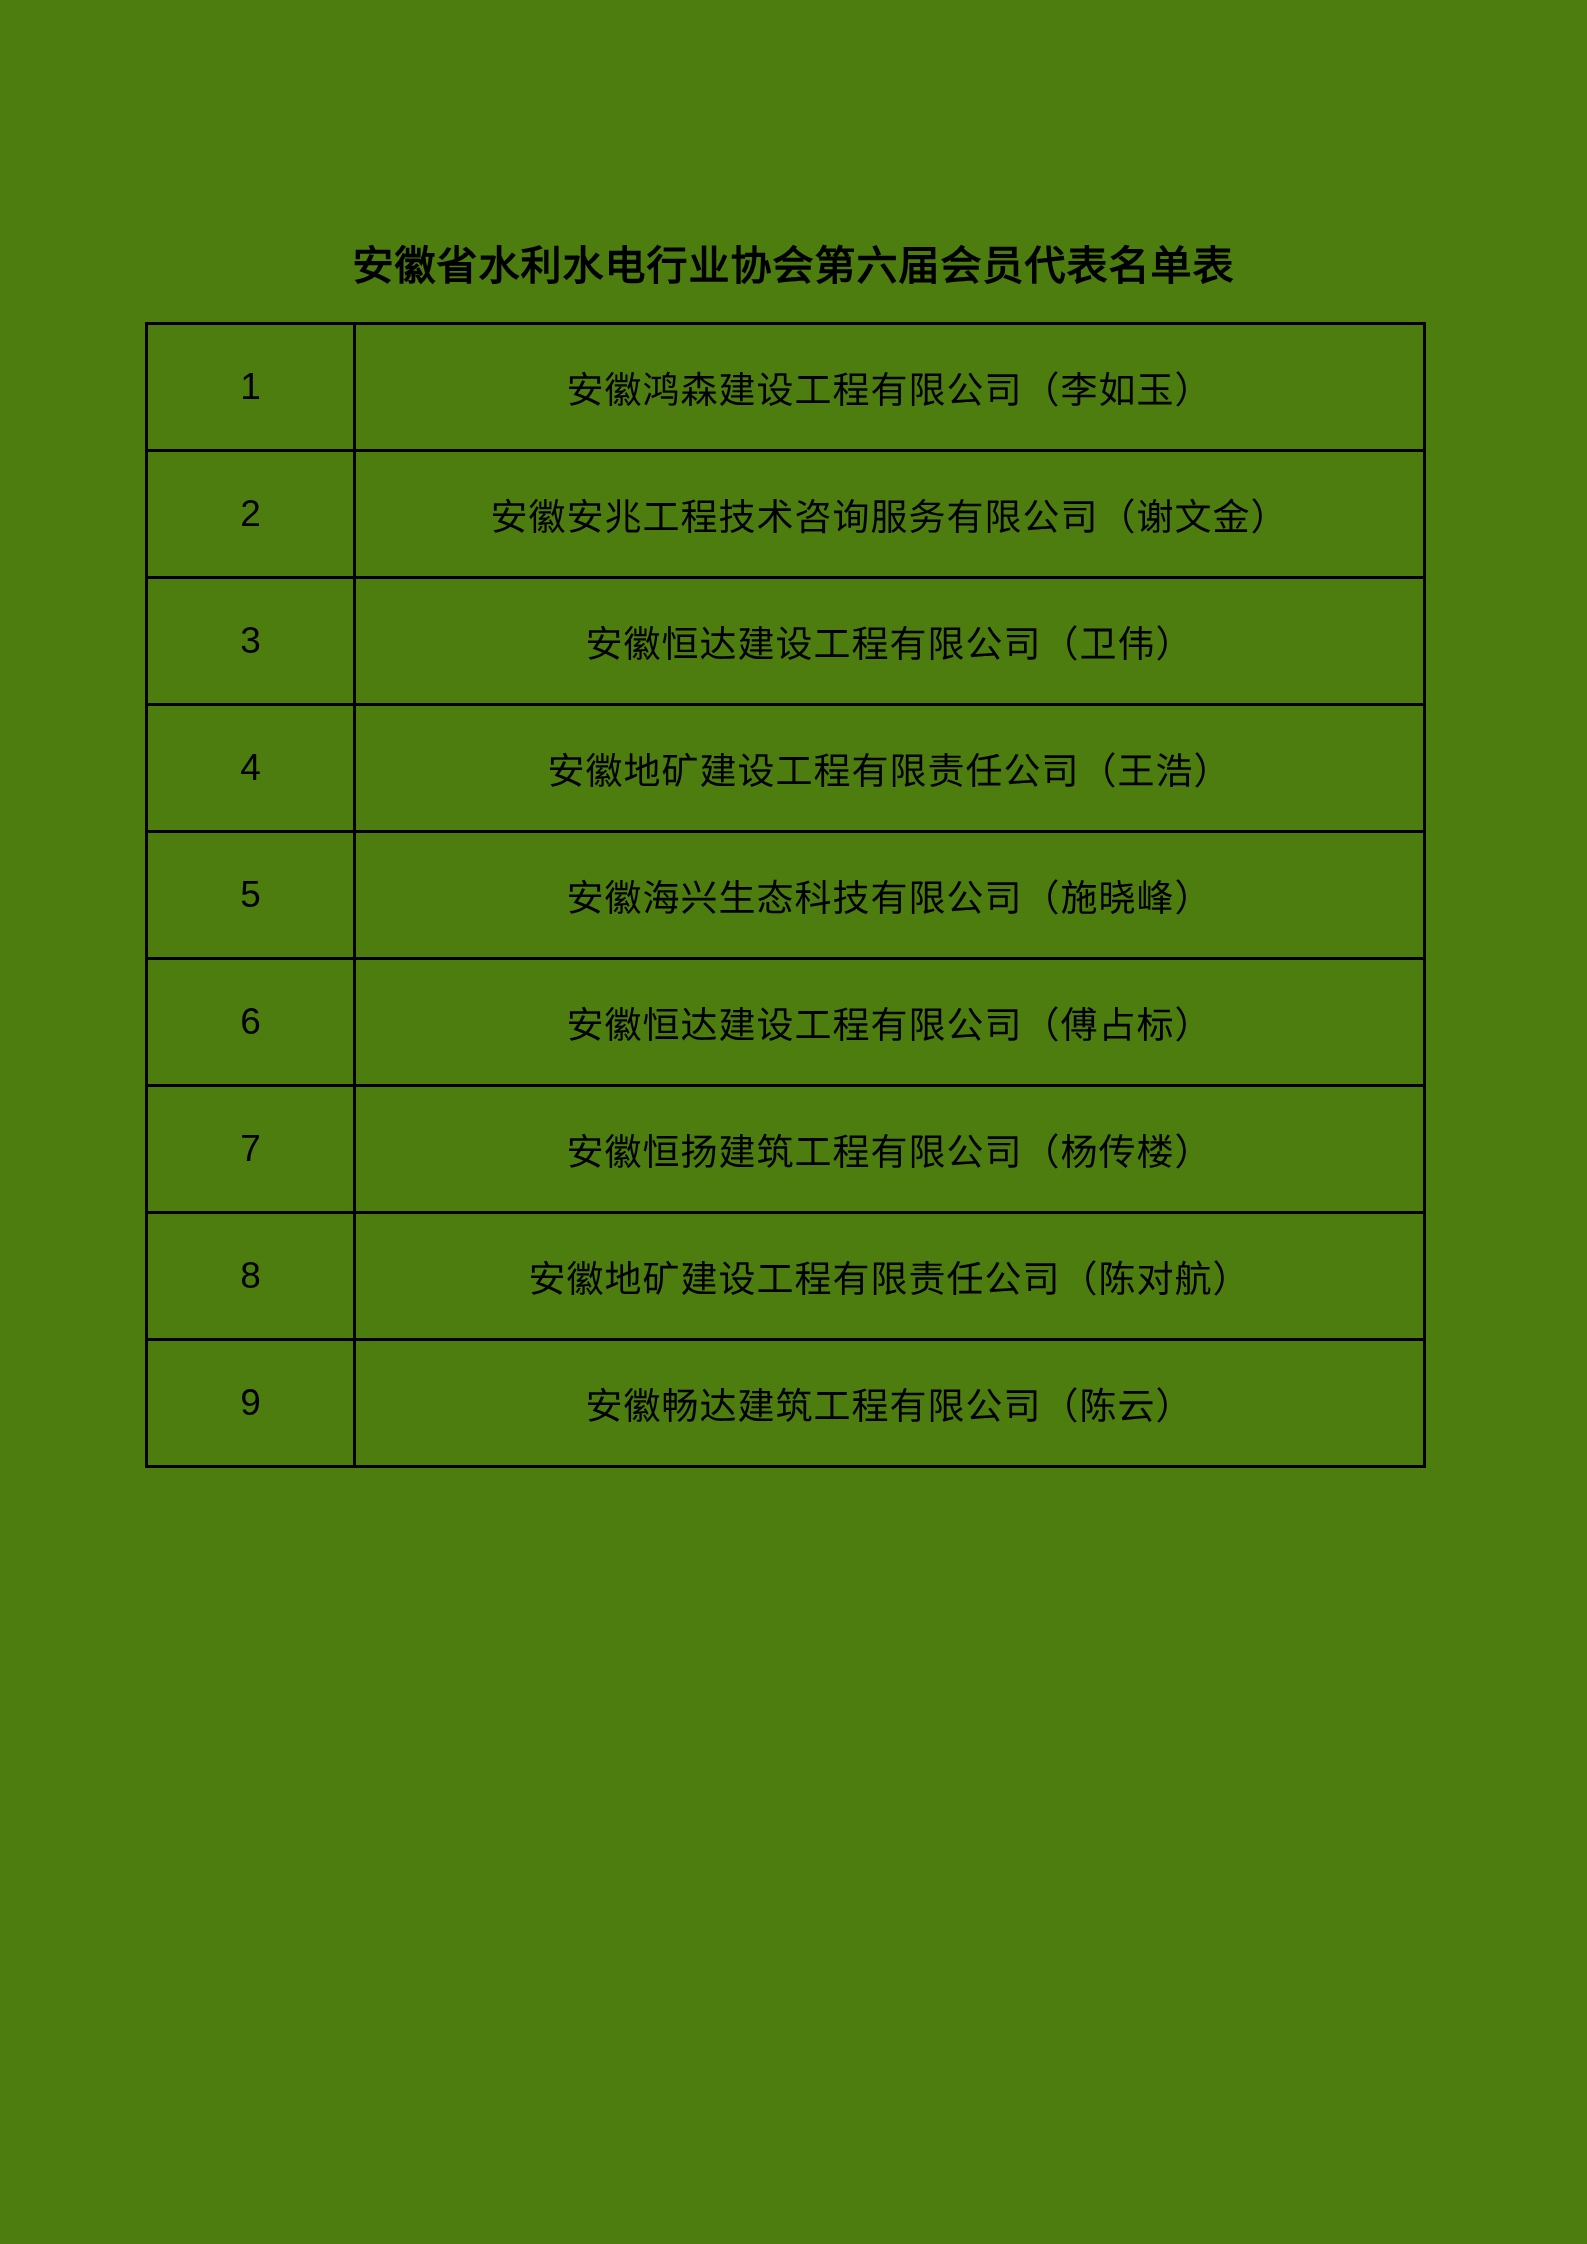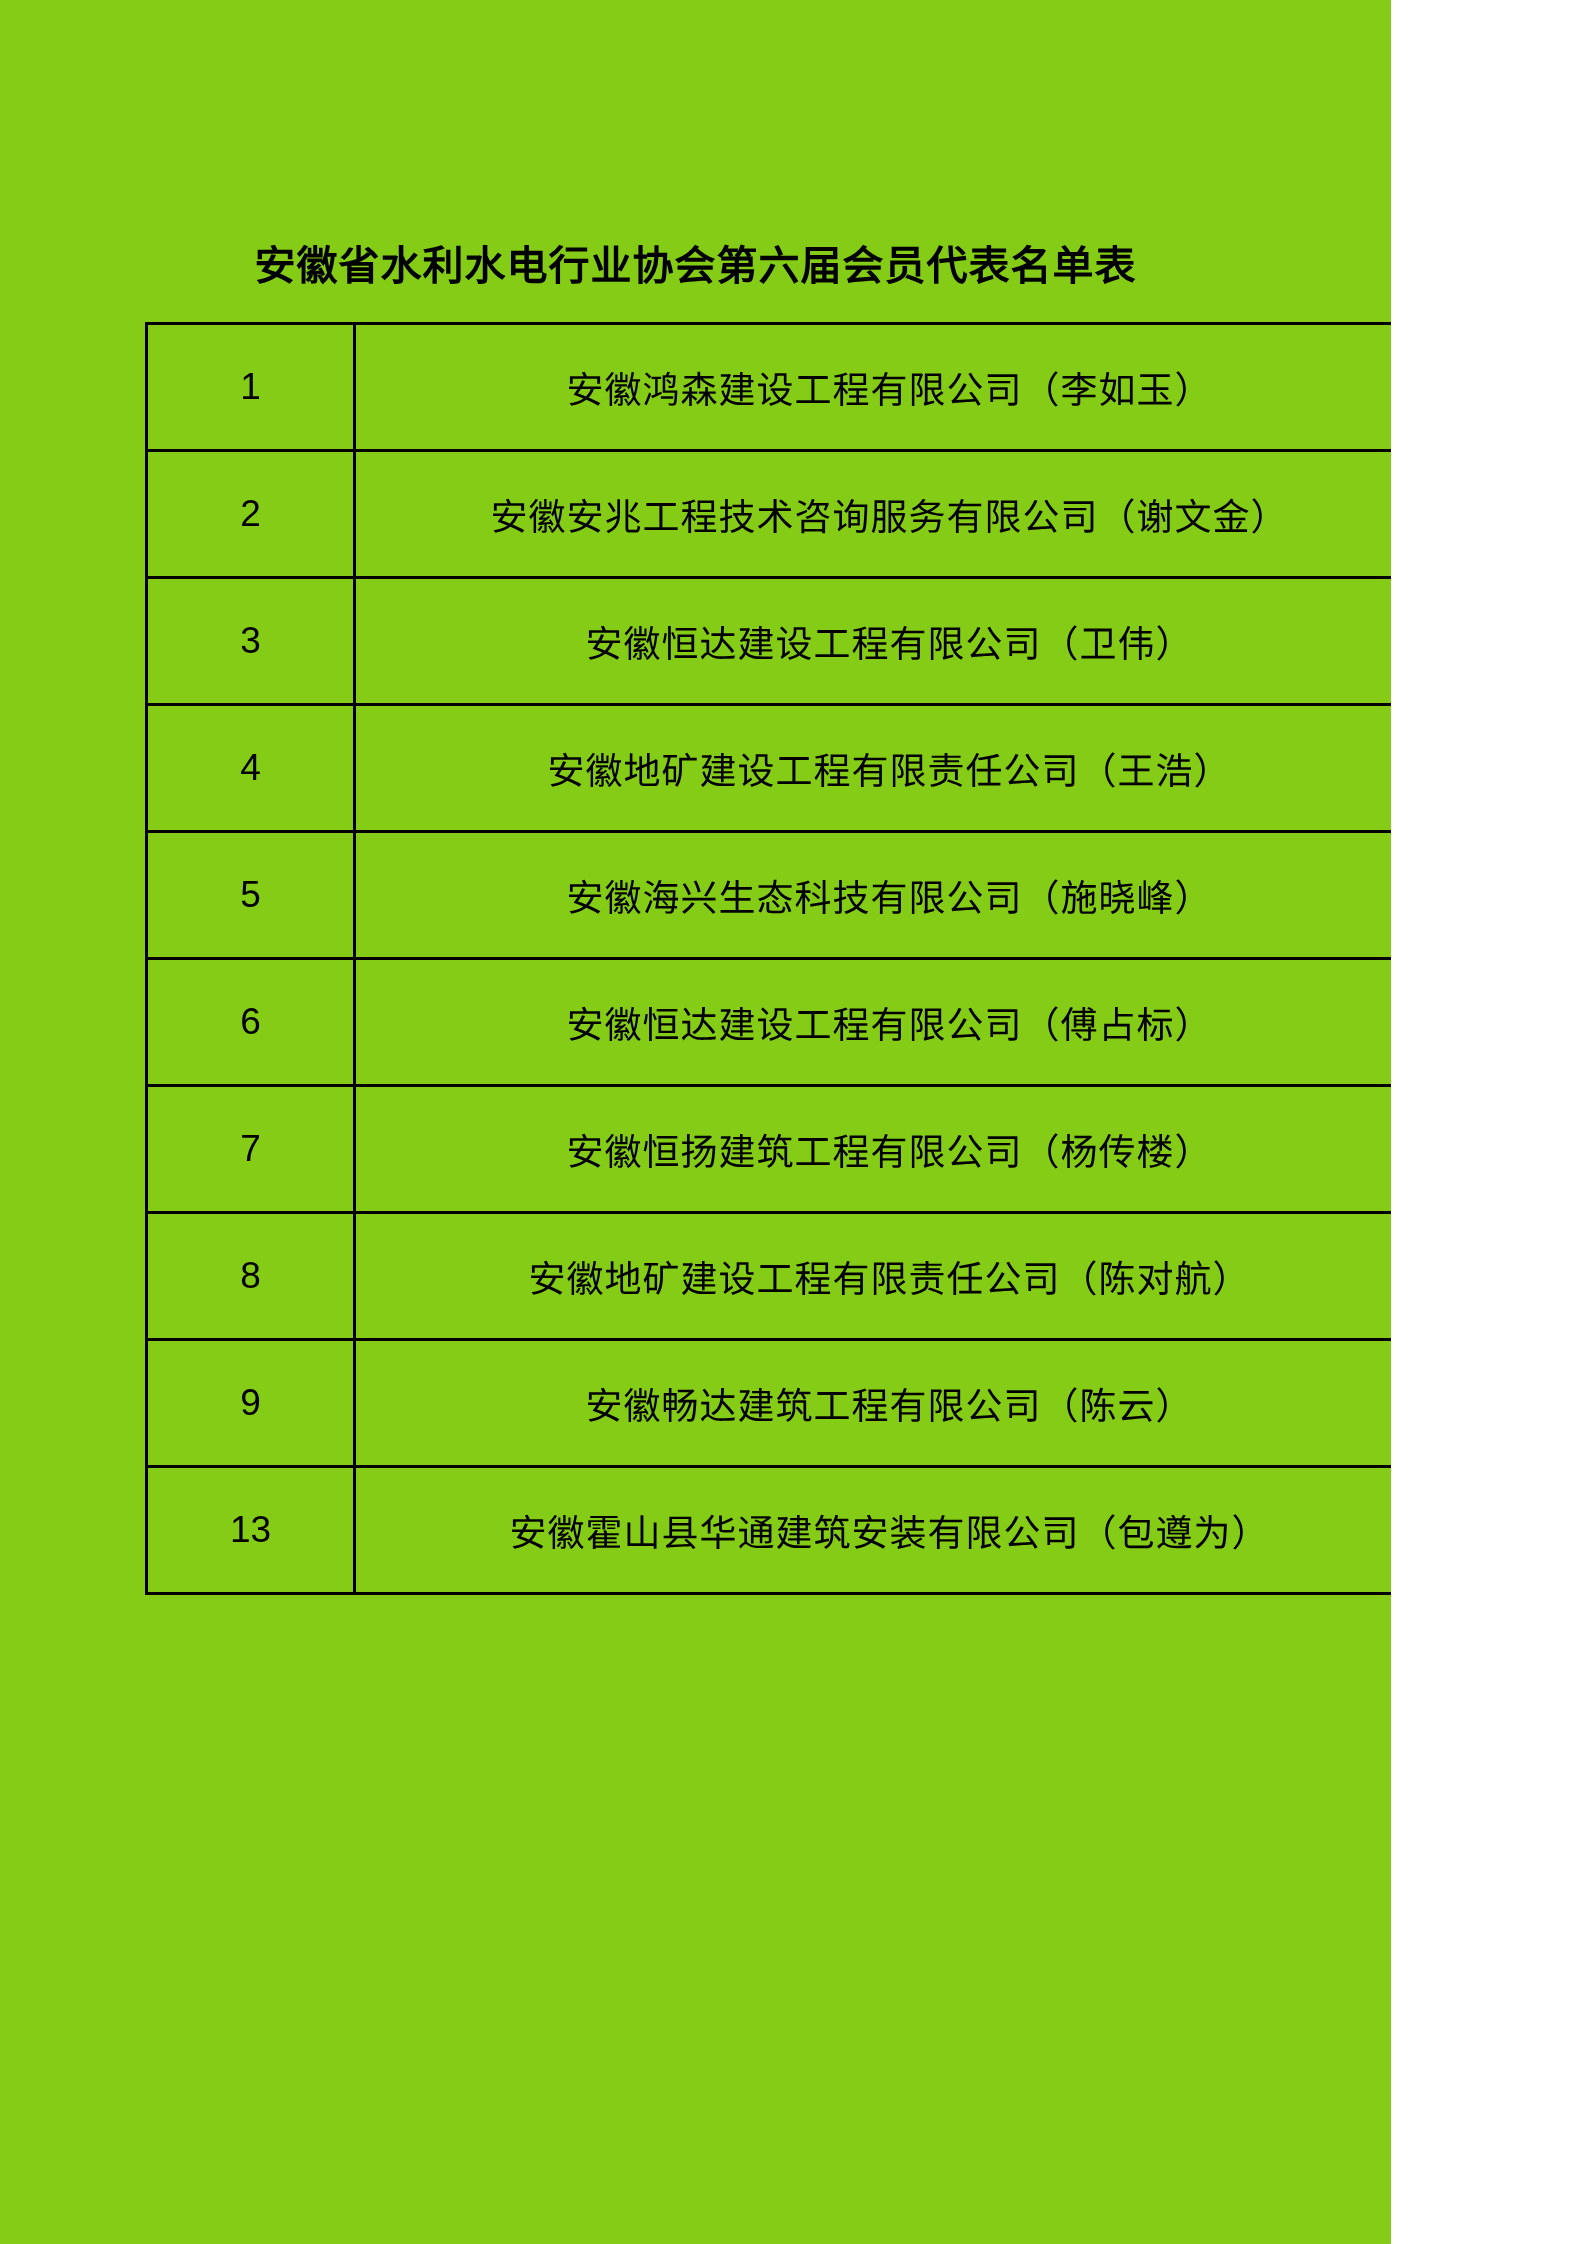--- a/index.html
+++ b/index.html
@@ -2,23 +2,23 @@
 <html lang="zh-CN"><head>
 <meta charset="utf-8">
 <style>
   html, body {
     margin: 0;
     padding: 0;
     background: #ffffff;
   }
   .page {
     position: relative;
-    width: 1391px;
+    width: 1587px;
     height: 2244px;
-    background: #84cc16;
+    background: #4d7c0f;
     overflow: hidden;
     font-family: "Liberation Serif", serif;
     color: #000000;
   }
   .doc-title {
     position: absolute;
     top: 232px;
     left: 0;
     width: 100%;
     text-align: center;
@@ -98,20 +98,16 @@
         <td class="cell-name">安徽恒扬建筑工程有限公司（杨传楼）</td>
       </tr>
       <tr>
         <td class="cell-num">8</td>
         <td class="cell-name">安徽地矿建设工程有限责任公司（陈对航）</td>
       </tr>
       <tr>
         <td class="cell-num">9</td>
         <td class="cell-name">安徽畅达建筑工程有限公司（陈云）</td>
       </tr>
-      <tr>
-        <td class="cell-num">13</td>
-        <td class="cell-name">安徽霍山县华通建筑安装有限公司（包遵为）</td>
-      </tr>
     </tbody>
   </table>
 
 </div>
 
 </body></html>

